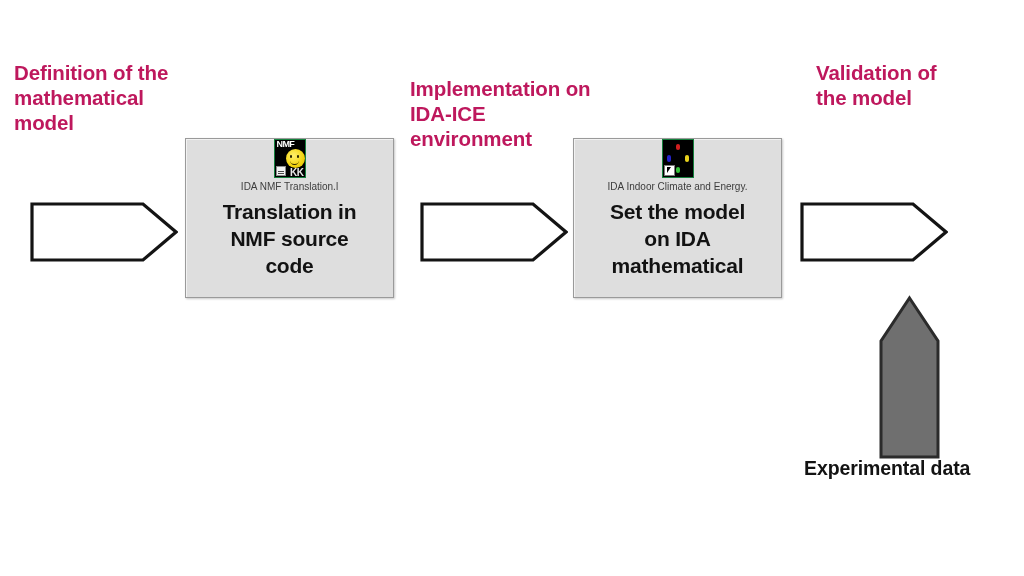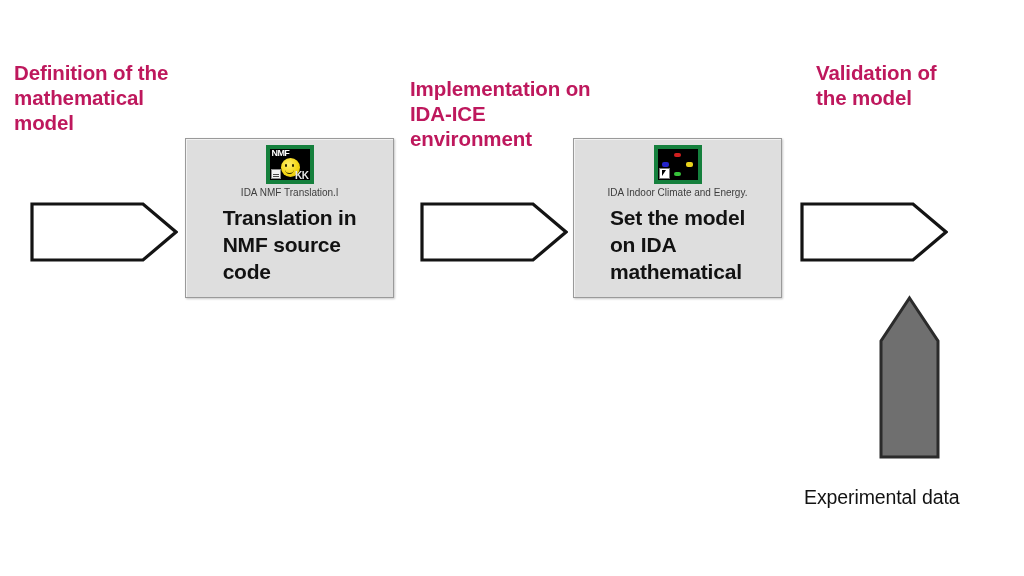--- a/index.html
+++ b/index.html
@@ -28,24 +28,24 @@
     white-space: pre-line;
   }
   #label-definition { left: 14px;  top: 60px;  width: 215px; }
   #label-implementation { left: 410px; top: 76px; width: 230px; }
   #label-validation { left: 816px; top: 60px; width: 200px; }
 
   
   #label-experimental {
     position: absolute;
     left: 804px;
-    top: 485px;
+    top: 456px;
     width: 220px;
     font-family: "Liberation Sans", sans-serif;
-    font-weight: normal;
+    font-weight: bold;
     font-size: 19.5px;
     line-height: 24px;
     color: #131313;
     letter-spacing: -0.1px;
   }
 
   
   .process-box {
     position: absolute;
     width: 209px;
@@ -56,25 +56,24 @@
     box-sizing: border-box;
     display: flex;
     flex-direction: column;
     align-items: center;
   }
   #box-translation { left: 185px; top: 138px; }
   #box-setmodel    { left: 573px; top: 138px; }
 
   .app-icon {
     position: relative;
-    width: 48px;
+    width: 32px;
     height: 39px;
-    margin-top: 6px;
     background: #000000;
-    border: 4px solid #15803d;
+    border: 1px solid #15803d;
     box-sizing: border-box;
     flex: none;
   }
 
   
   .nmf-text {
     position: absolute;
     left: 2px;
     top: 0px;
     font-family: "Liberation Sans", sans-serif;
@@ -191,21 +190,21 @@
     white-space: nowrap;
   }
 
   .box-title {
     margin-top: 5px;
     font-family: "Liberation Sans", sans-serif;
     font-weight: bold;
     font-size: 21px;
     line-height: 27px;
     color: #121212;
-    text-align: left;
+    text-align: center;
     letter-spacing: -0.2px;
     white-space: pre-line;
   }
 
   
   .chevron {
     position: absolute;
     width: 148px;
     height: 62px;
   }

